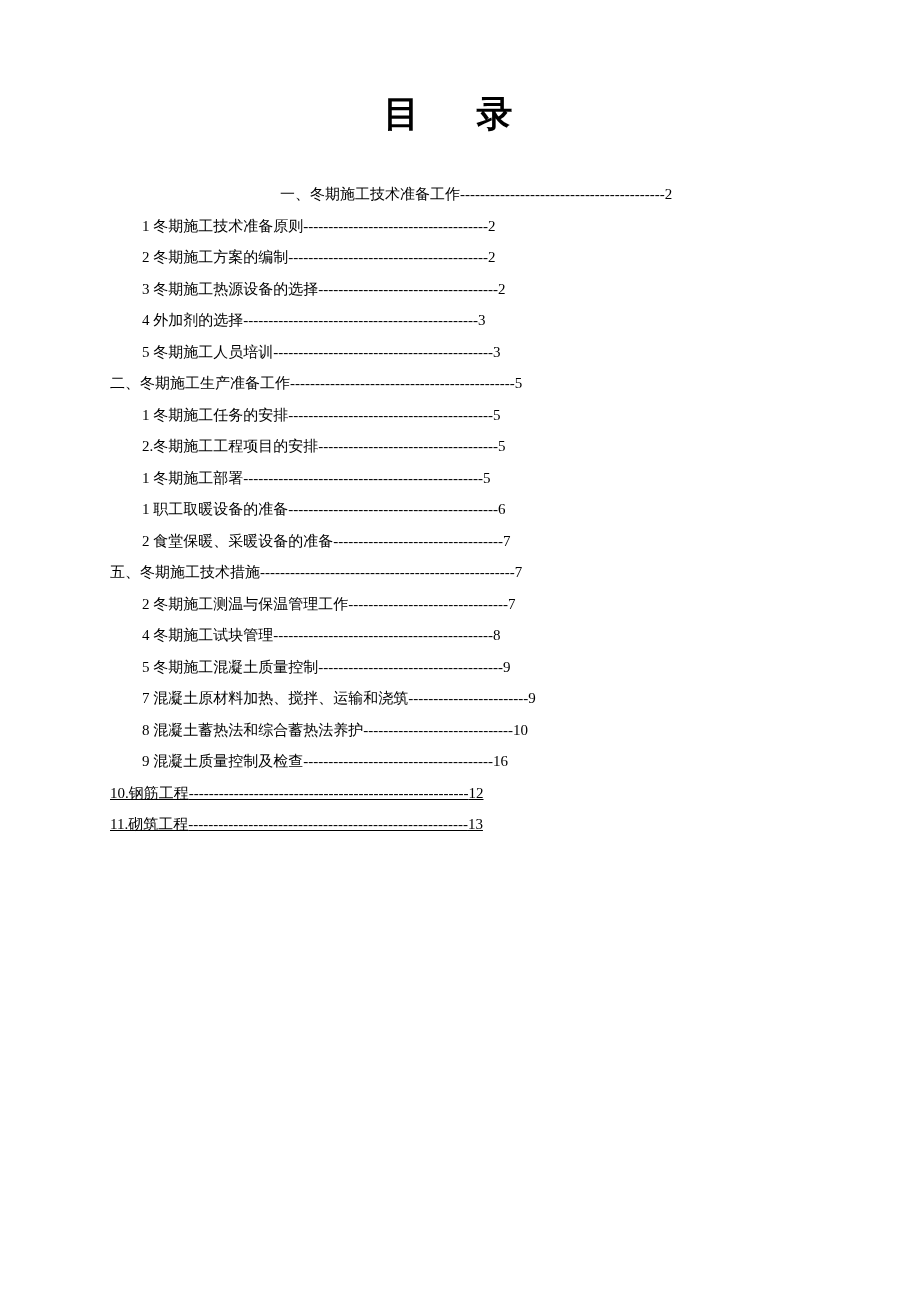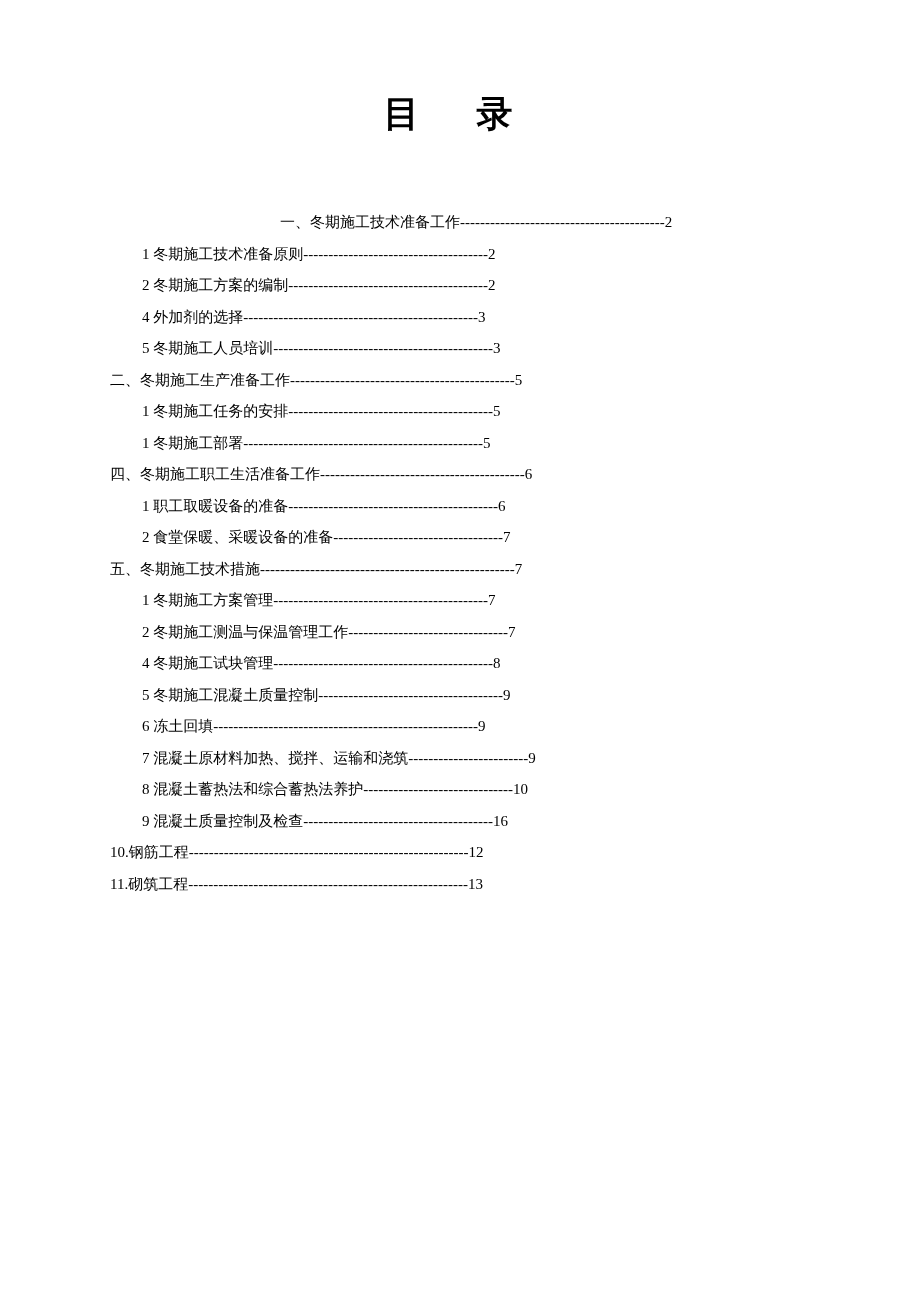--- a/index.html
+++ b/index.html
@@ -12,56 +12,55 @@
       font-family: "SimSun", "宋体", serif;
       color: #000;
       width: 920px;
       padding: 90px 110px 60px 110px;
     }
     .title {
       text-align: center;
       font-size: 36px;
       font-weight: bold;
       letter-spacing: 24px;
-      margin-bottom: 68px;
+      margin-bottom: 40px;
     }
     .toc {
       font-size: 15px;
       line-height: 2.1;
     }
     .entry {
       white-space: nowrap;
       overflow: hidden;
     }
     .indent-0 { padding-left: 0; }
     .indent-1 { padding-left: 32px; }
-    .indent-2 { padding-left: 0; }
+    .indent-2 { padding-left: 0; text-decoration: underline; }
     .first-entry { text-align: left; padding-left: 170px; }
   </style>
 </head>
 <body>
 
 <div class="title">目  录</div>
 
 <div class="toc" id="toc-container">
     <div class="entry first-entry"><span>一、冬期施工技术准备工作</span><span>-----------------------------------------</span><span>2</span></div>
     <div class="entry indent-1"><span>1 冬期施工技术准备原则</span><span>-------------------------------------</span><span>2</span></div>
     <div class="entry indent-1"><span>2 冬期施工方案的编制</span><span>----------------------------------------</span><span>2</span></div>
+    <div class="entry indent-1"><span>3 冬期施工热源设备的选择</span><span>------------------------------------</span><span>2</span></div>
     <div class="entry indent-1"><span>4 外加剂的选择</span><span>-----------------------------------------------</span><span>3</span></div>
     <div class="entry indent-1"><span>5 冬期施工人员培训</span><span>--------------------------------------------</span><span>3</span></div>
     <div class="entry indent-0"><span>二、冬期施工生产准备工作</span><span>---------------------------------------------</span><span>5</span></div>
     <div class="entry indent-1"><span>1 冬期施工任务的安排</span><span>-----------------------------------------</span><span>5</span></div>
+    <div class="entry indent-1"><span>2.冬期施工工程项目的安排</span><span>------------------------------------</span><span>5</span></div>
     <div class="entry indent-1"><span>1 冬期施工部署</span><span>------------------------------------------------</span><span>5</span></div>
-    <div class="entry indent-0"><span>四、冬期施工职工生活准备工作</span><span>-----------------------------------------</span><span>6</span></div>
     <div class="entry indent-1"><span>1 职工取暖设备的准备</span><span>------------------------------------------</span><span>6</span></div>
     <div class="entry indent-1"><span>2 食堂保暖、采暖设备的准备</span><span>----------------------------------</span><span>7</span></div>
     <div class="entry indent-0"><span>五、冬期施工技术措施</span><span>---------------------------------------------------</span><span>7</span></div>
-    <div class="entry indent-1"><span>1 冬期施工方案管理</span><span>-------------------------------------------</span><span>7</span></div>
     <div class="entry indent-1"><span>2 冬期施工测温与保温管理工作</span><span>--------------------------------</span><span>7</span></div>
     <div class="entry indent-1"><span>4 冬期施工试块管理</span><span>--------------------------------------------</span><span>8</span></div>
     <div class="entry indent-1"><span>5 冬期施工混凝土质量控制</span><span>-------------------------------------</span><span>9</span></div>
-    <div class="entry indent-1"><span>6 冻土回填</span><span>-----------------------------------------------------</span><span>9</span></div>
     <div class="entry indent-1"><span>7 混凝土原材料加热、搅拌、运输和浇筑</span><span>------------------------</span><span>9</span></div>
     <div class="entry indent-1"><span>8 混凝土蓄热法和综合蓄热法养护</span><span>------------------------------</span><span>10</span></div>
     <div class="entry indent-1"><span>9 混凝土质量控制及检查</span><span>--------------------------------------</span><span>16</span></div>
     <div class="entry indent-2"><span>10.钢筋工程</span><span>--------------------------------------------------------</span><span>12</span></div>
     <div class="entry indent-2"><span>11.砌筑工程</span><span>--------------------------------------------------------</span><span>13</span></div>
   </div>
 
 </body></html>

